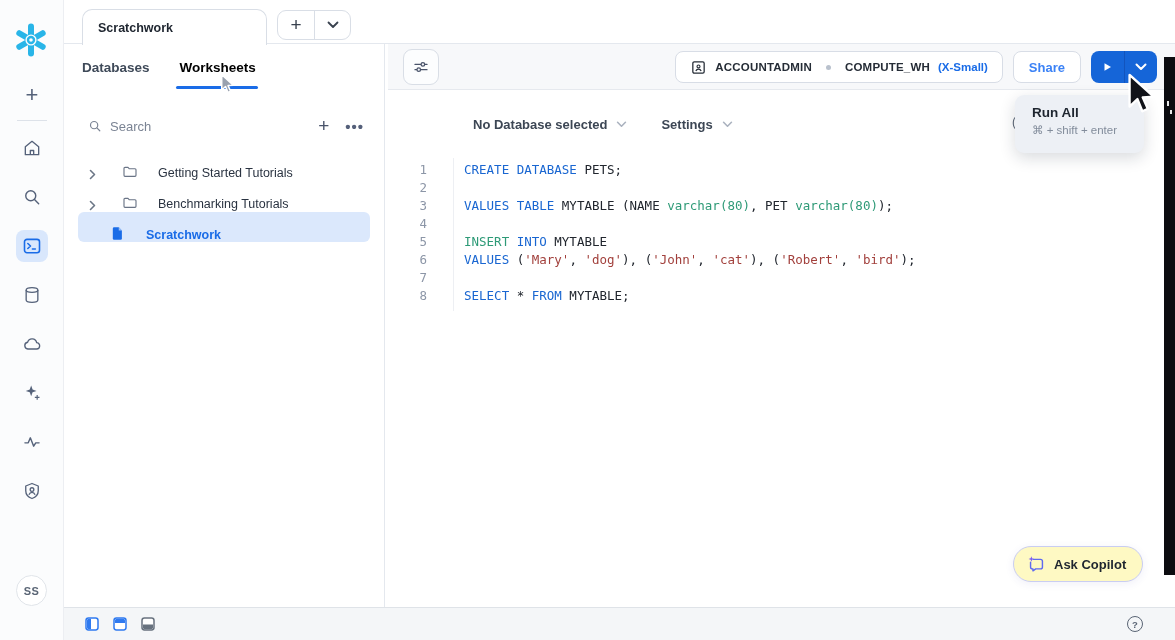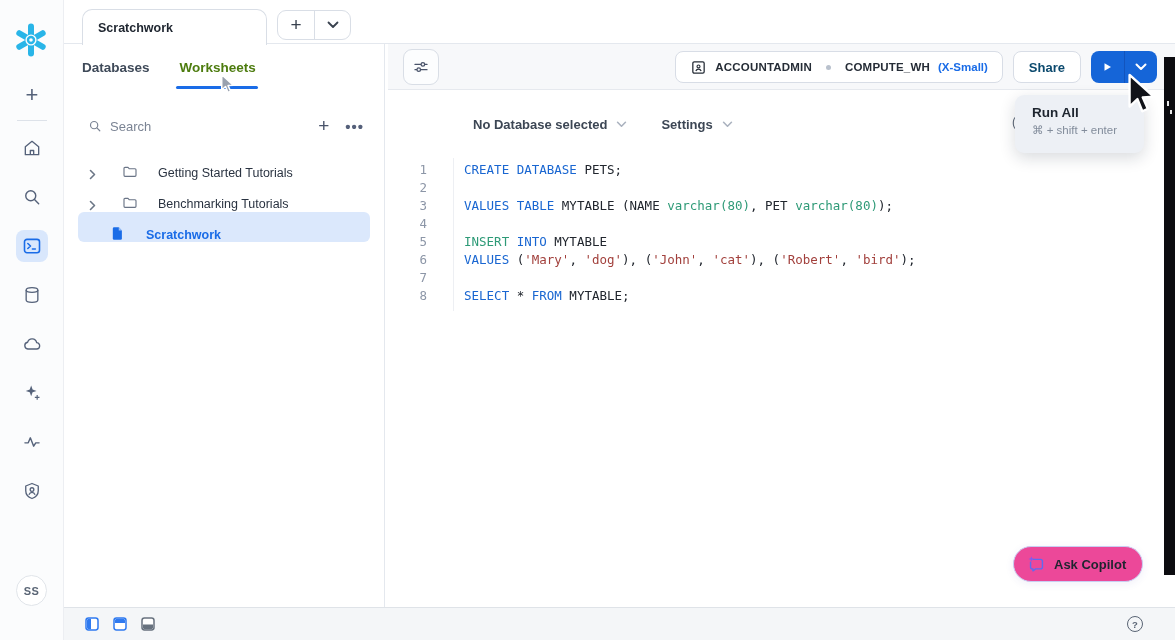--- a/index.html
+++ b/index.html
@@ -24,21 +24,21 @@
   .tab-group { position:absolute; left:213px; top:10px; height:30px; display:flex; border:1px solid #d9dee6; border-radius:9px; overflow:hidden; background:#fff; }
   .tab-group .cell { width:36px; display:flex; align-items:center; justify-content:center; color:#39424f; }
   .tab-group .cell + .cell { border-left:1px solid #d9dee6; }
   .tab-group .plus { font-size:19px; font-weight:400; }
 
   
   .sidebar { position:absolute; left:64px; top:44px; width:321px; height:563px; background:#fff; border-right:1px solid #e4e8ee; }
   .side-tabs { position:relative; height:46px; display:flex; align-items:center; }
   .side-tab { font-size:13.5px; font-weight:600; }
   .side-tab.databases { margin-left:18px; color:#3f4a59; }
-  .side-tab.worksheets { margin-left:30px; color:#4d7c0f; font-weight:700;text-align:center; }
+  .side-tab.worksheets { margin-left:30px; color:#000000; font-weight:700;text-align:center; }
   .side-underline { position:absolute; left:112px; top:42px; width:82px; height:3px; border-radius:2px; background:#1a6ce7; }
   .search-row { position:relative; height:44px; margin-top:14px; display:flex; align-items:center; }
   .search-box { display:flex; align-items:center; gap:8px; margin-left:24px; color:#7b8494; font-size:13px; }
   .search-actions { position:absolute; right:20px; display:flex; align-items:center; gap:16px; color:#49536a; }
   .search-actions .plus { font-size:19px; }
   .search-actions .dots { font-size:15px; letter-spacing:1px; font-weight:700; color:#55607a; }
   .tree { margin-top:2px; }
   .tree-row { display:flex; align-items:flex-end; height:30px; margin:0 14px 1px 14px; border-radius:6px; font-size:12.5px; color:#2a3341;gap:12px; }
   .tree-row .chev { width:14px; margin-left:7px; color:#6b7686; font-size:10px; display:flex; justify-content:center; }
   .tree-row .ticon { width:16px; height:16px; margin:0 8px 0 11px; display:flex; }
@@ -47,21 +47,21 @@
 
   
   .editor { position:absolute; left:388px; top:44px; width:789px; height:563px; background:#fff; }
   .ed-header { position:relative; height:46px; background:#f7f8fa; border-bottom:1px solid #e6e9ee; }
   .filter-btn { position:absolute; left:15px; top:5px; width:36px; height:36px; background:#fcfdfe; border:1px solid #d9dee6; border-radius:9px; display:flex; align-items:center; justify-content:center; }
   .hdr-right { position:absolute; right:20px; top:7px; display:flex; align-items:center; gap:10px; }
   .ctx-pill { height:32px; background:#fff; border:1px solid #d8dde6; border-radius:8px; display:flex; align-items:center; padding:0 14px; gap:8px; }
   .ctx-pill .role, .ctx-pill .wh { font-size:11.5px; font-weight:700; color:#252c36; letter-spacing:.2px; }
   .ctx-dot { width:5px; height:5px; border-radius:50%; background:#b9c1cd; margin:0 6px; }
   .wh-size { font-size:11.5px; font-weight:600; color:#1a6ce7; }
-  .share-btn { height:32px; padding:9px 15px; background:#fff; border:1px solid #d8dde6; border-radius:8px; font-size:13px; font-weight:700; color:#0c4a6e; display:flex; align-items:center; }
+  .share-btn { height:32px; padding:9px 15px; background:#fff; border:1px solid #d8dde6; border-radius:8px; font-size:13px; font-weight:700; color:#3b82f6; display:flex; align-items:center; }
   .run-split { height:32px; width:66px; background:#1565d8; border-radius:8px; display:flex; overflow:hidden; }
   .run-split .half { flex:1; display:flex; align-items:center; justify-content:center; }
   .run-split .half + .half { border-left:1px solid #1254bd; }
 
   .ed-toolbar { position:relative; height:68px; display:flex; align-items:center; }
   .tb-item { display:flex; align-items:center; gap:9px; font-size:13px; font-weight:600; color:#3c4654; }
   .tb-item.db { margin-left:85px; }
   .tb-item.settings { margin-left:34px;justify-content:space-between; }
   .tb-fragment { position:absolute; left:624px; top:25px; color:#5a6575; font-size:12px; }
 
@@ -74,21 +74,21 @@
   .tk-fn { color:#2e9a77; }
   .tk-str { color:#a2403c; }
   .tk-pl { color:#21262e; }
 
   
   .run-menu { position:absolute; left:1015px; top:95px; width:129px; height:58px; background:#edf0f5; border-radius:9px; box-shadow:0 5px 16px rgba(20,30,50,.16); padding:10px 0 0 17px; z-index:6; }
   .run-menu .title { font-size:13.5px; font-weight:700; color:#1e252f; }
   .run-menu .shortcut { font-size:11.5px; color:#828c9b; margin-top:3px; }
 
   
-  .copilot { position:absolute; left:1013px; top:546px; height:36px; padding:0 16px 0 13px; background:#ec4899; border:1px solid #c9cdf2; border-radius:18px; display:flex; align-items:center; gap:8px; box-shadow:0 2px 8px rgba(60,70,160,.08); font-size:13px; font-weight:700; color:#1e252f; z-index:4; }
+  .copilot { position:absolute; left:1013px; top:546px; height:36px; padding:0 16px 0 13px; background:#fef9c3; border:1px solid #c9cdf2; border-radius:18px; display:flex; align-items:center; gap:8px; box-shadow:0 2px 8px rgba(60,70,160,.08); font-size:13px; font-weight:700; color:#1e252f; z-index:4; }
 
   
   .bottombar { position:absolute; left:64px; top:607px; width:1111px; height:33px; background:#f4f6f8; border-top:1px solid #dfe3e8; }
   .layout-toggles { position:absolute; left:21px; top:9px; display:flex; gap:14px; }
   .help-btn { position:absolute; right:32px; top:8px; width:16px; height:16px; border:1.3px solid #5a6575; border-radius:50%; display:flex; align-items:center; justify-content:center; font-size:9.5px; font-weight:700; color:#5a6575; }
 
   
   .black-strip { position:absolute; left:1164px; top:57px; width:11px; height:518px; background:#0c0c10; z-index:5; }
   .black-strip i { position:absolute; background:#e8e8e8; }
   .cursor-big { position:absolute; left:1126px; top:73px; width:31px; height:42px; z-index:9; }

